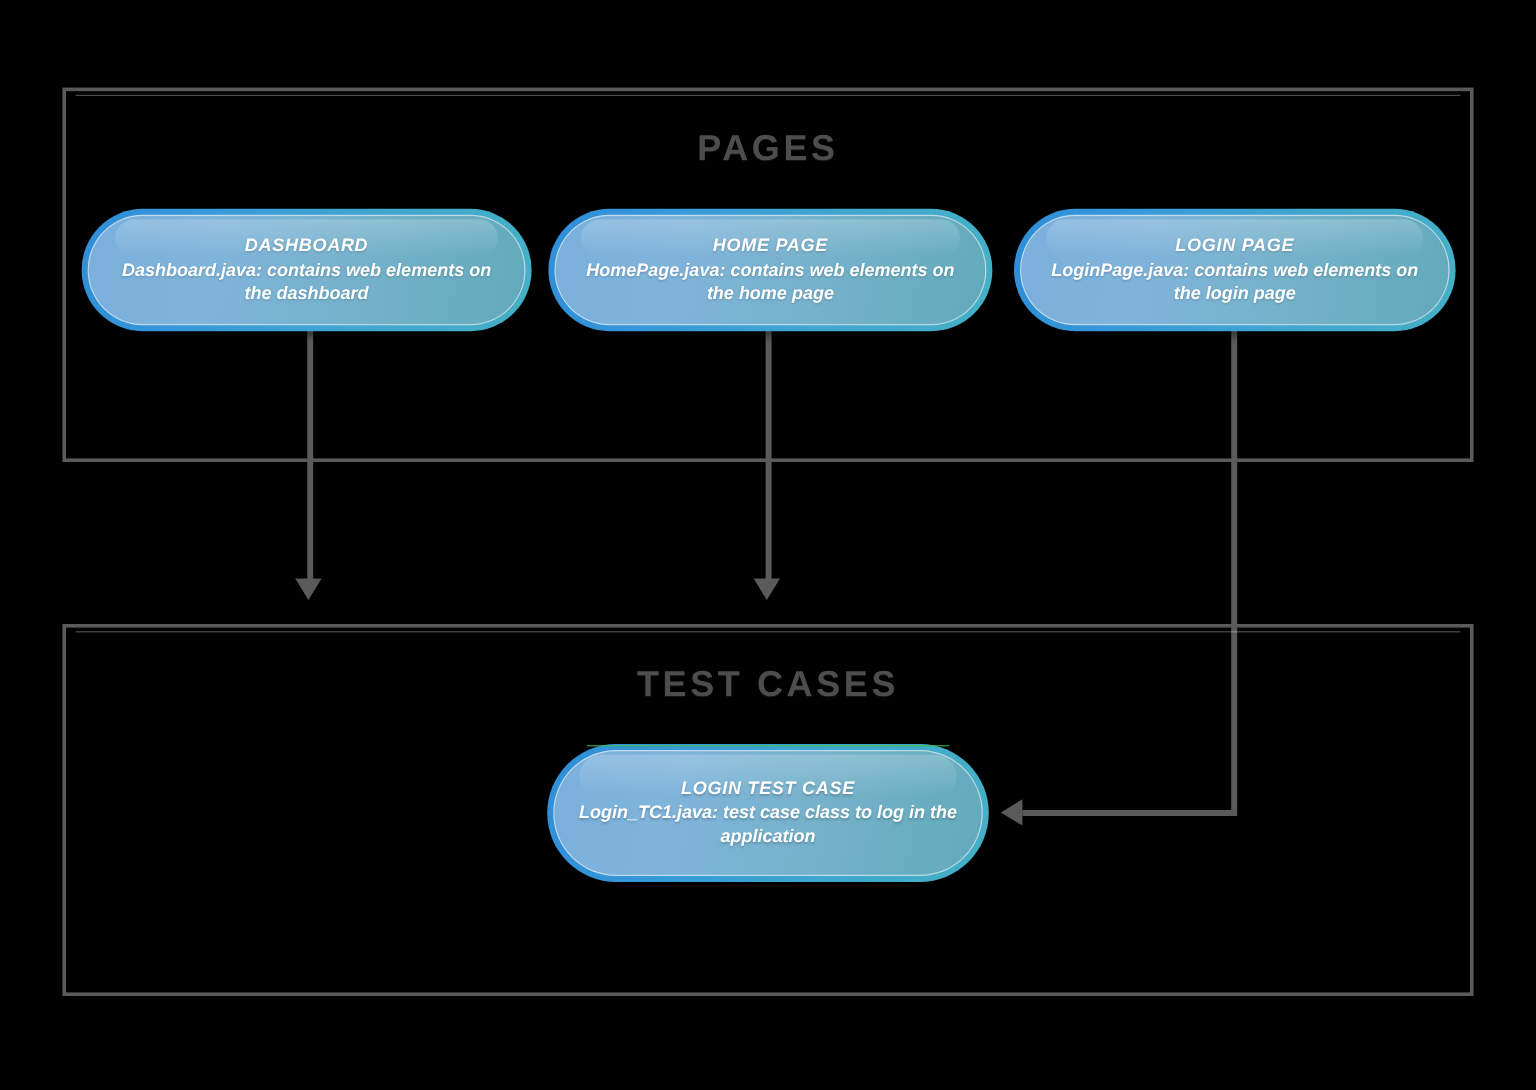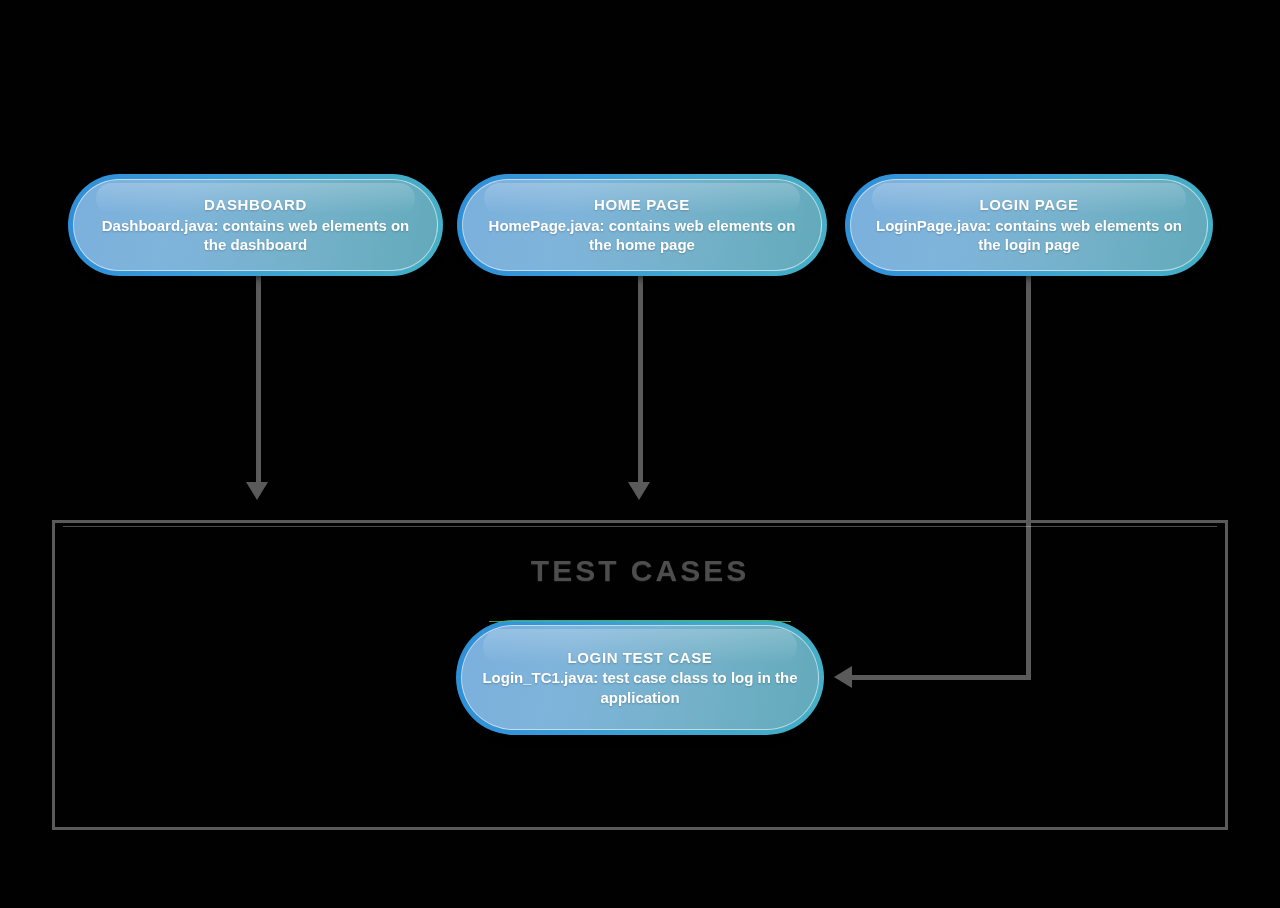--- a/index.html
+++ b/index.html
@@ -68,20 +68,21 @@
     width:100%;height:100%;
     border-radius:999px;
     border:1px solid rgba(255,255,255,.55);
     box-sizing:border-box;
     background:linear-gradient(100deg,#7bb0dd 0%,#7fb4da 30%,#74b1c9 65%,#62aabb 100%);
     display:flex;flex-direction:column;
     align-items:center;justify-content:center;
     text-align:center;
     color:#ffffff;
     overflow:hidden;
+    font-style:italic;
   }
   .pill-face::after{
     content:"";position:absolute;left:6%;right:6%;top:3px;height:34%;
     border-radius:999px;
     background:linear-gradient(180deg,rgba(255,255,255,.20),rgba(255,255,255,0));
     pointer-events:none;
   }
   .pill-title{
     font-size:15px;font-weight:bold;letter-spacing:.6px;line-height:1.35;
     text-shadow:0 1px 2px rgba(0,0,0,.22);
@@ -104,20 +105,24 @@
   <div class="conn conn-v" style="left:256px;top:272px;height:212px;"></div>
   <div class="arrowhead arrow-down" style="left:246px;top:482px;"></div>
 
   <div class="conn conn-v" style="left:638px;top:272px;height:212px;"></div>
   <div class="arrowhead arrow-down" style="left:628px;top:482px;"></div>
 
   <div class="conn conn-v" style="left:1026px;top:272px;height:408px;"></div>
   <div class="conn conn-h" style="left:852px;top:675px;width:176px;"></div>
   <div class="arrowhead arrow-left" style="left:834px;top:666px;"></div>
 
+  <div class="section" id="section-pages">
+    <div class="section-inner-highlight"></div>
+    <div class="section-title" id="title-pages">PAGES</div>
+  </div>
 
   <div class="section" id="section-tests">
     <div class="section-inner-highlight"></div>
     <div class="section-title" id="title-tests">TEST CASES</div>
   </div>
 
   <div class="pill" style="left:68px;top:174px;width:375px;height:102px;">
     <div class="pill-face">
       <div class="pill-title">DASHBOARD</div>
       <div class="pill-desc">Dashboard.java: contains web elements on the dashboard</div>

